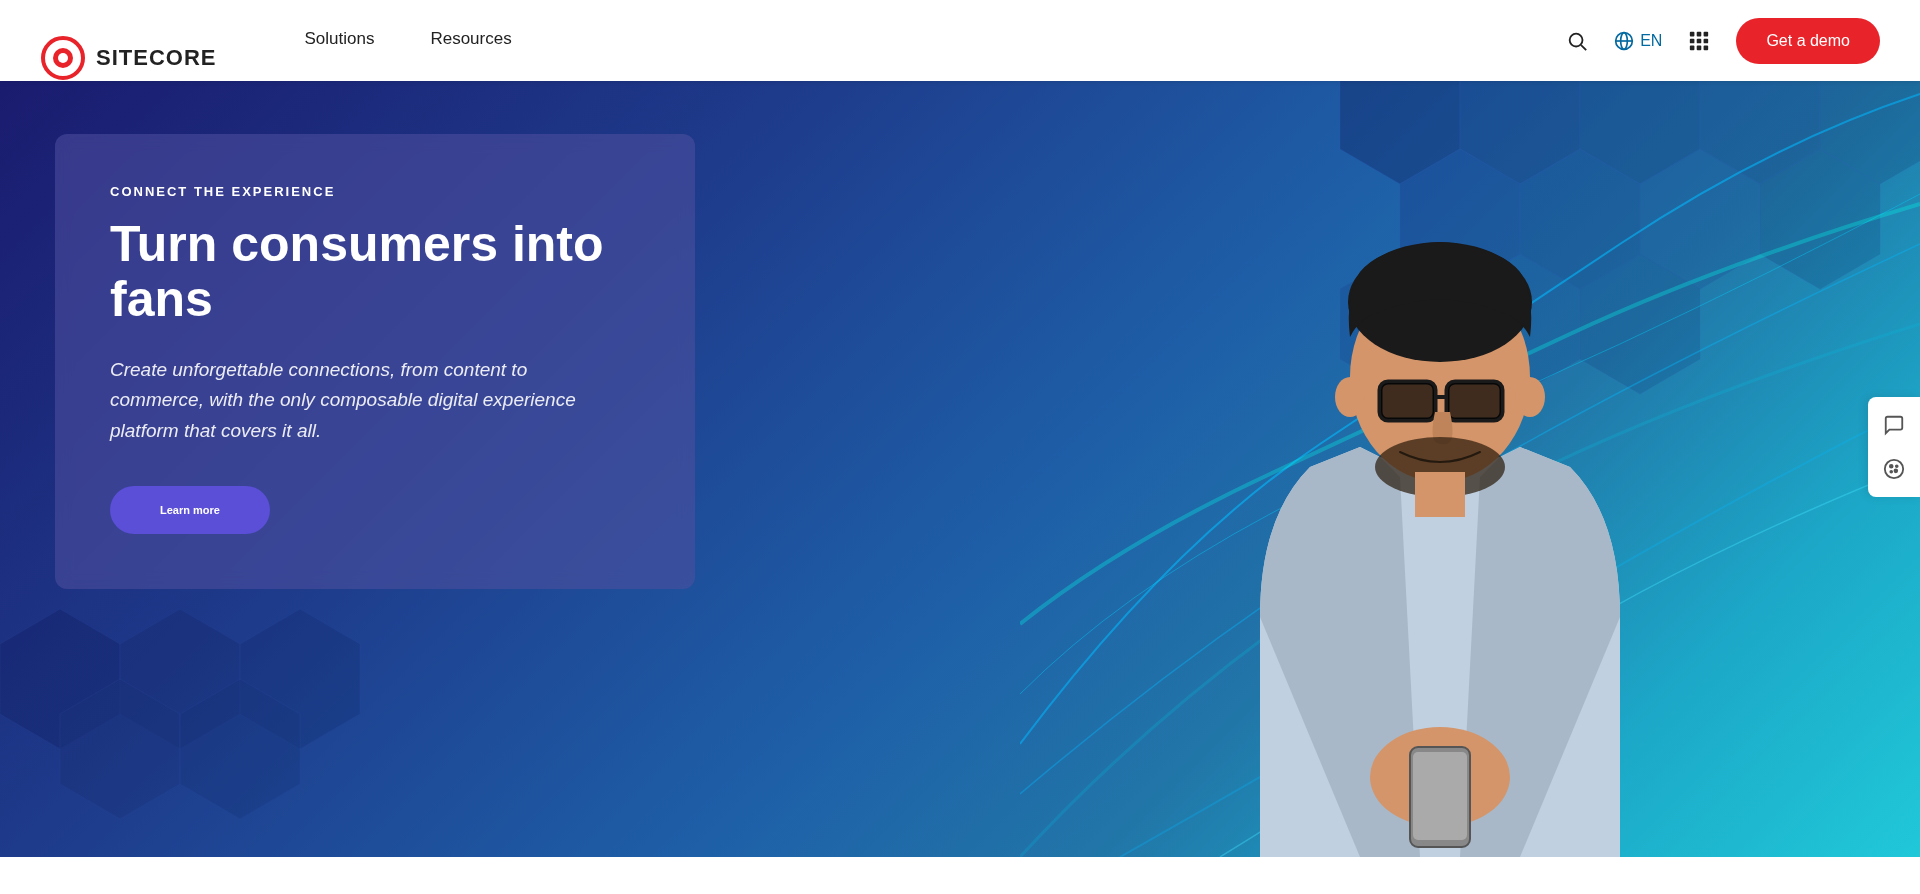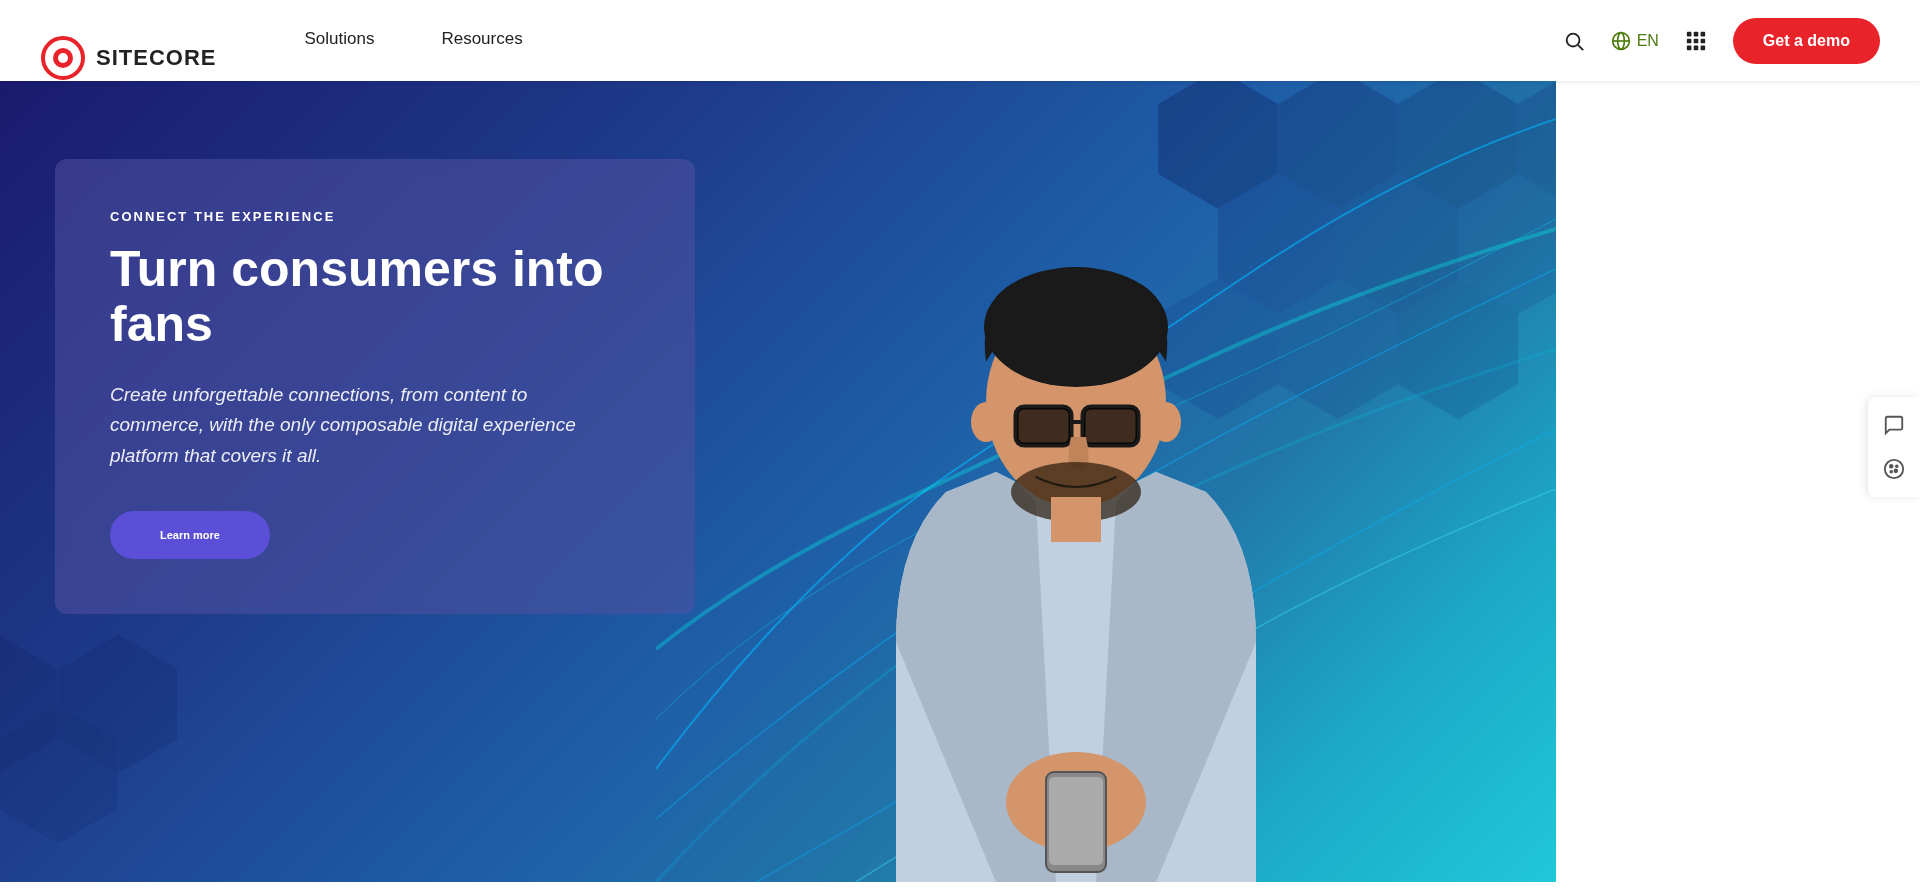--- a/index.html
+++ b/index.html
@@ -36,21 +36,21 @@
     .logo-text {
       font-size: 22px;
       font-weight: 700;
       letter-spacing: 1px;
       color: #222;
       text-transform: uppercase;
     }
     .navbar-nav {
       display: flex;
       align-items: center;
-      gap: 11px;
+      gap: 0;
       margin-left: 60px;
     }
     .nav-item {
       padding: 0 28px;
       height: 81px;
       display: flex;
       align-items: center;
       font-size: 17px;
       color: #222;
       cursor: pointer;
@@ -72,43 +72,43 @@
       justify-content: center;
       color: #222;
       font-size: 20px;
       padding: 6px;
     }
     .lang-btn {
       display: flex;
       align-items: center;
       gap: 6px;
       font-size: 16px;
-      color: #4d7c0f;
+      color: #0369a1;
       cursor: pointer;
       background: none;
       border: none;
     }
     .get-demo-btn {
       background: #e8232a;
       color: #fff;
       border: none;
       border-radius: 30px;
       padding: 14px 30px;
       font-size: 16px;
-      font-weight: 700;
+      font-weight: 400;
       cursor: pointer;
       white-space: nowrap;
     }
 
     
     .hero {
-      width: 1556px;
+      width: 1920px;
       height: 813px;
       position: relative;
-      margin-top: 69px;
+      margin-top: 44px;
       overflow: hidden;
       background: linear-gradient(135deg, #1a1a6e 0%, #1e3a8a 30%, #1e5fa8 55%, #2176a8 70%, #1ca8c8 85%, #20c8d8 100%);
     }
     
     .hero-person {
       position: absolute;
       right: 200px;
       bottom: 0;
       width: 560px;
       height: 760px;

